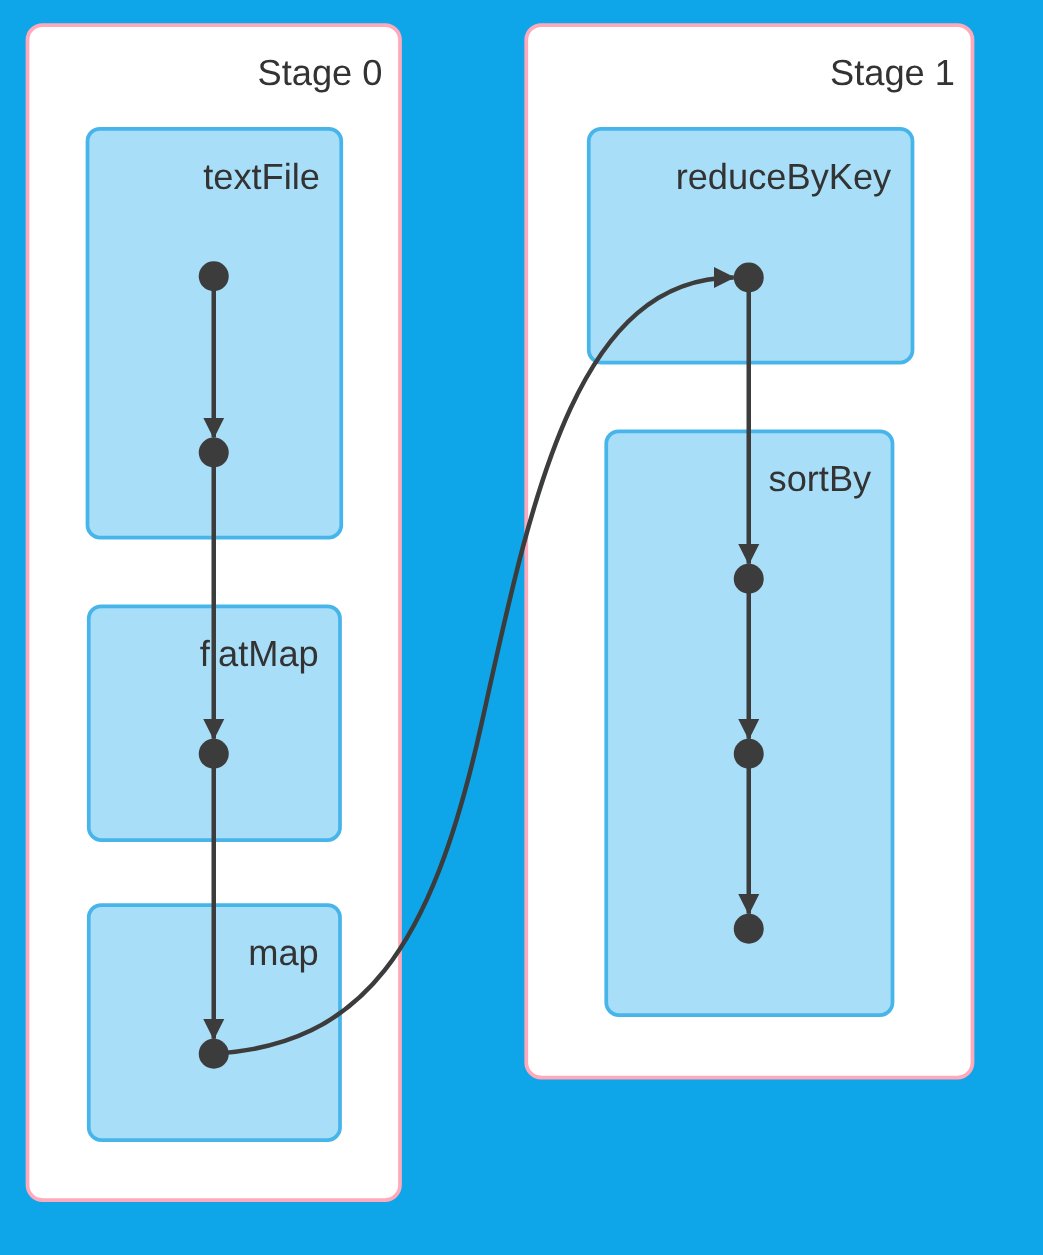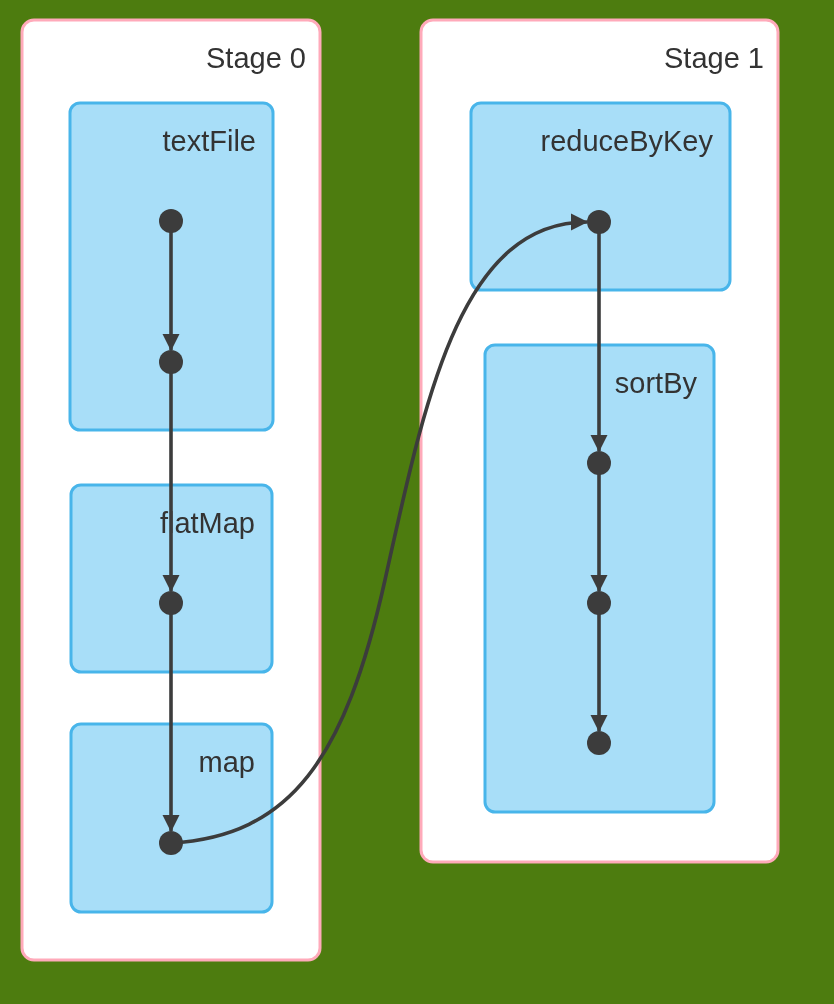--- a/index.html
+++ b/index.html
@@ -4,21 +4,21 @@
 <style>
   html, body {
     margin: 0;
     padding: 0;
     background: #ffffff;
   }
   .dag-wrap {
     position: relative;
     width: 834px;
     height: 1004px;
-    background: #4d7c0f;
+    background: #0ea5e9;
     font-family: "Liberation Sans", sans-serif;
   }
   svg {
     position: absolute;
     left: 0;
     top: 0;
     display: block;
   }
   .stage-rect {
     fill: #ffffff;

